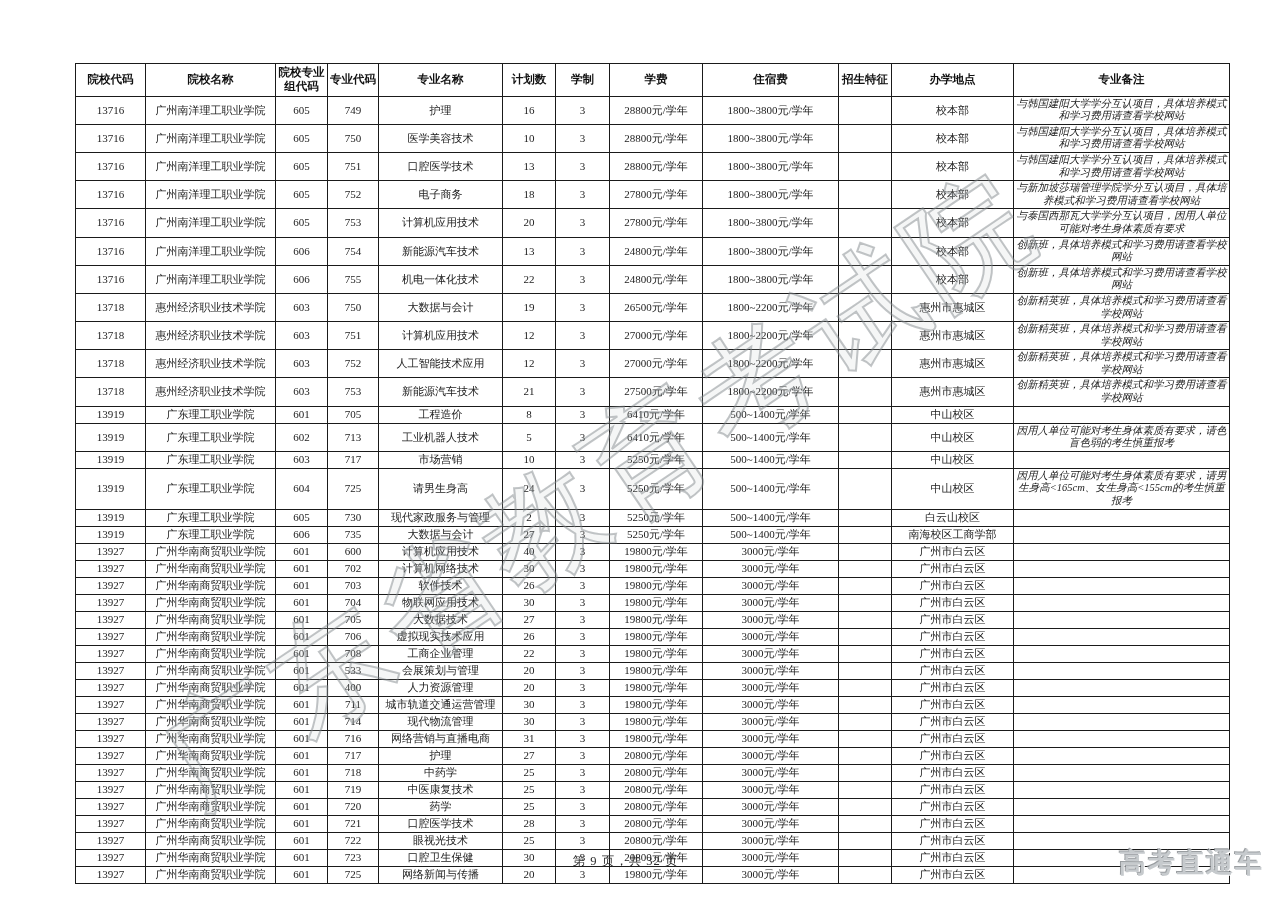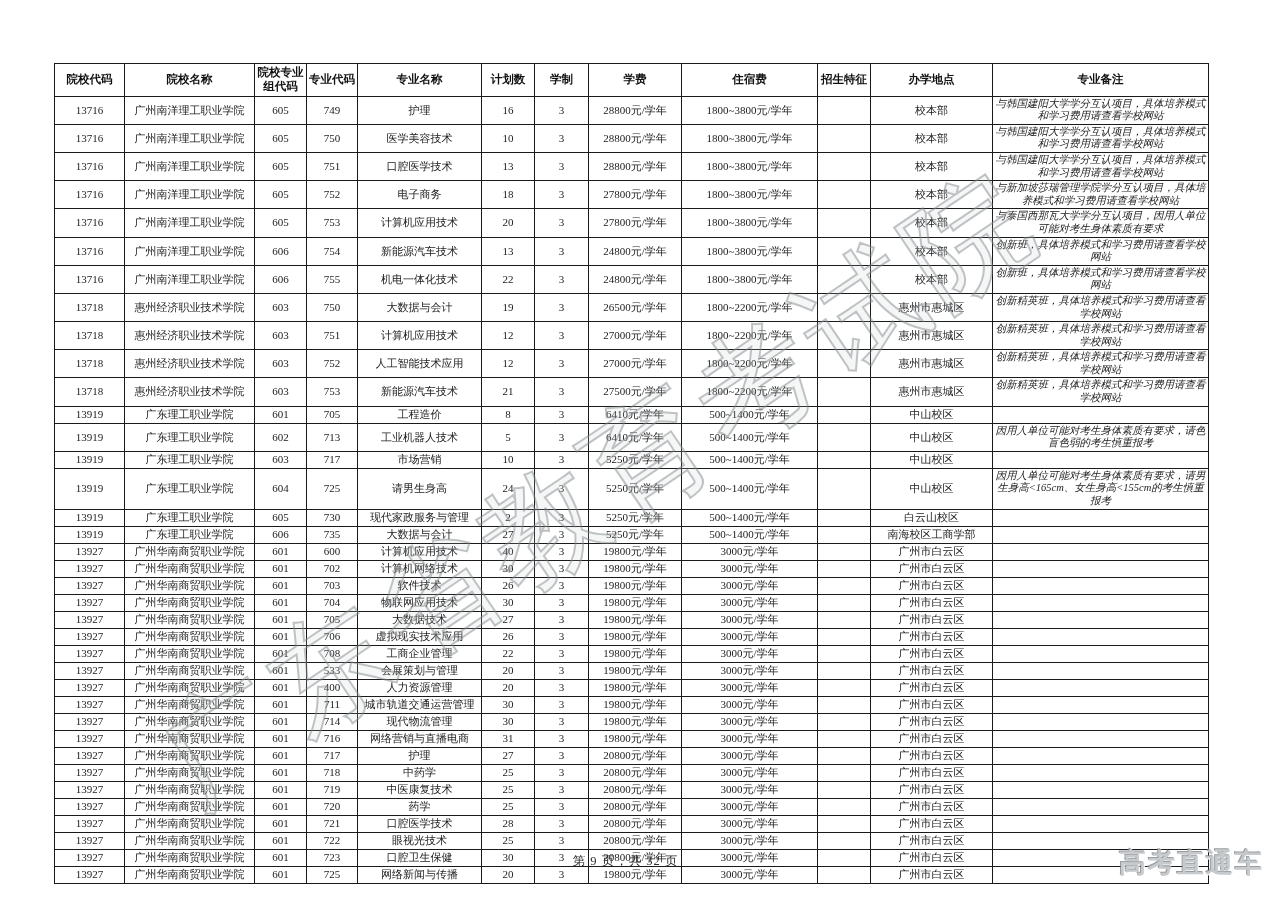--- a/index.html
+++ b/index.html
@@ -14,21 +14,21 @@
   .watermark{
     position:absolute;left:600px;top:490px;
     transform:translate(-50%,-50%) rotate(-34deg);
     font-size:120px;letter-spacing:8px;white-space:nowrap;
     color:rgba(195,198,202,0.16);
     -webkit-text-stroke:2px rgba(128,133,138,0.48);
     z-index:3;pointer-events:none;user-select:none;
   }
 
   table.plan-table{
-    position:absolute;left:54px;top:63px;width:1154px;
+    position:absolute;left:75px;top:63px;width:1154px;
     border-collapse:collapse;table-layout:fixed;z-index:2;
   }
   .plan-table th,.plan-table td{
     border:1px solid #1a1a1a;
     text-align:center;vertical-align:middle;
     overflow:hidden;
   }
   .plan-table th{
     font-size:11.5px;font-weight:bold;padding:2px 1px;line-height:1.2;
     height:26px;color:#111;

